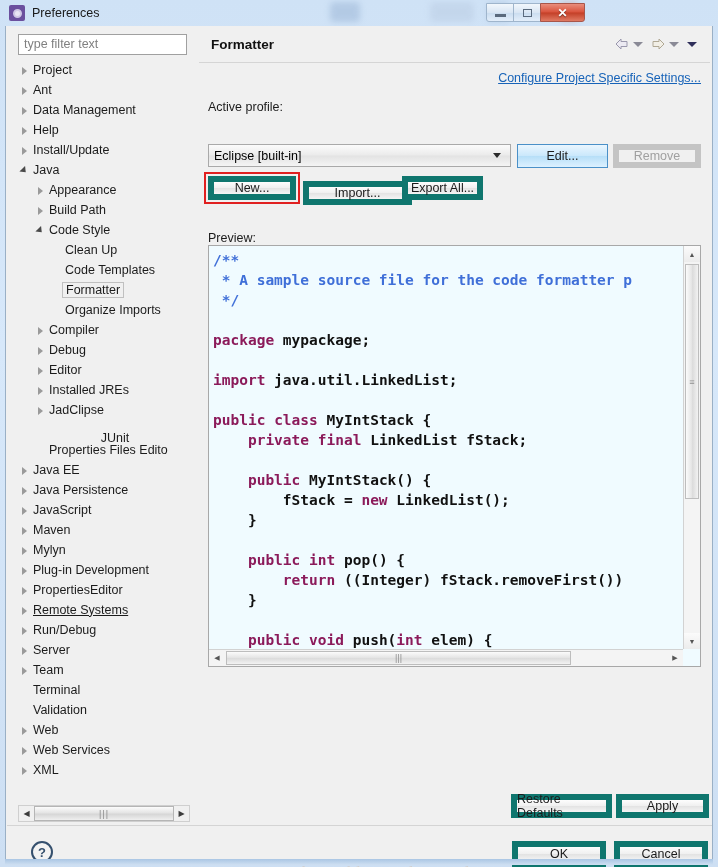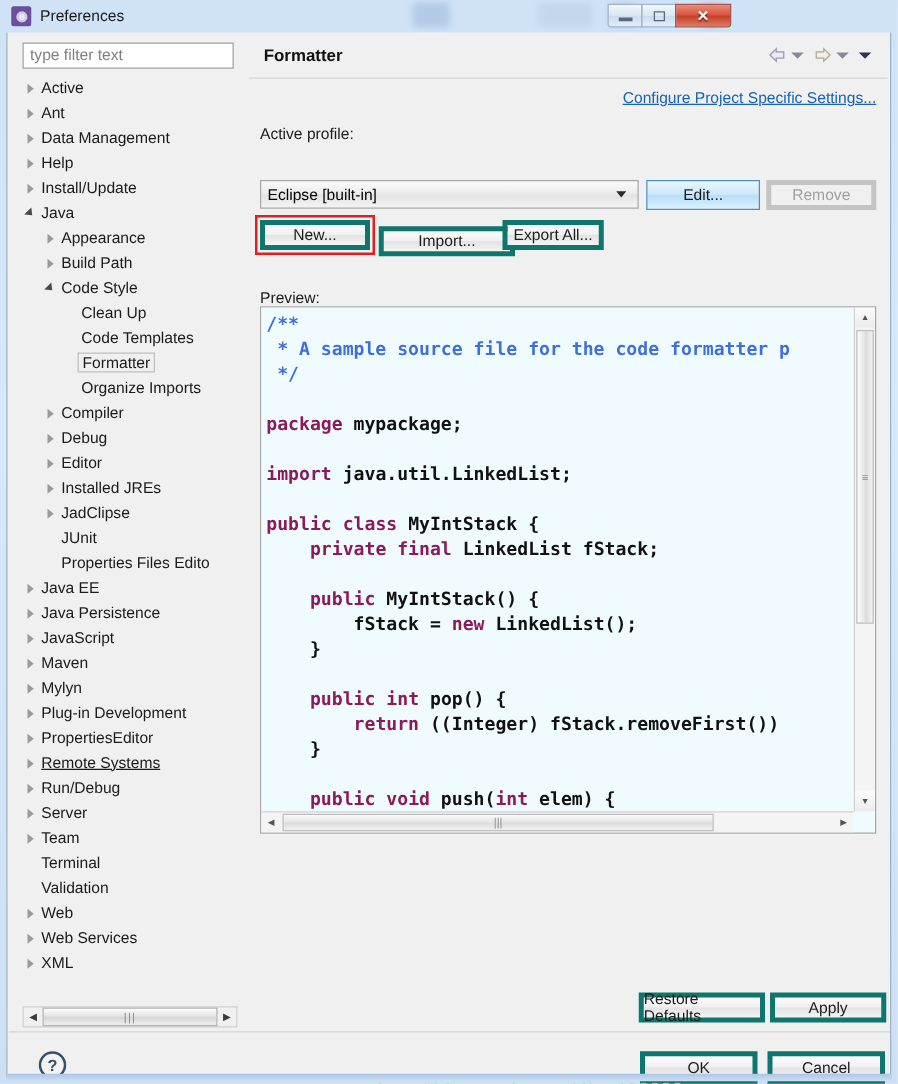--- a/index.html
+++ b/index.html
@@ -159,21 +159,21 @@
     display:flex;align-items:center;
     font-size:12.5px;
   }
   .combo .cval{padding-left:5px;flex:1;}
   .combo .cdown{
     width:0;height:0;border-left:4px solid transparent;border-right:4px solid transparent;
     border-top:5px solid #2a2a2a;margin-right:9px;
   }
   .btn{
     position:absolute;height:24px;
-    border:4px solid #0f766e;box-sizing:border-box;
+    border:6px solid #0f766e;box-sizing:border-box;
     background:linear-gradient(180deg,#fdfdfd,#f0f0f0 48%,#e3e3e3 52%,#f5f5f5);
     font-size:12.5px;color:#1b1b1b;
     display:flex;align-items:center;justify-content:center;
     cursor:pointer;
   }
   .btn.primary{
     border:1px solid #4a90c8;
     background:linear-gradient(180deg,#eaf6ff,#cbe8fb 48%,#b7dff8 52%,#dcf1ff);
   }
   .btn.disabled{color:#a0a0a0;background:#f0f0f0;border-color:#c4c4c4;}
@@ -279,21 +279,21 @@
     </div>
   </div>
 
   <div class="client">
 
     <div class="leftpane">
       <div class="filterbox">type filter text</div>
       <div class="tree" id="tree">
           <div class="trow" style="padding-left: 10px;">
             <span class="arrow collapsed"></span>
-            <span class="tlabel">Active</span>
+            <span class="tlabel">Project</span>
           </div>
           <div class="trow" style="padding-left: 10px;">
             <span class="arrow collapsed"></span>
             <span class="tlabel">Ant</span>
           </div>
           <div class="trow" style="padding-left: 10px;">
             <span class="arrow collapsed"></span>
             <span class="tlabel">Data Management</span>
           </div>
           <div class="trow" style="padding-left: 10px;">
@@ -349,21 +349,21 @@
             <span class="tlabel">Editor</span>
           </div>
           <div class="trow" style="padding-left: 26px;">
             <span class="arrow collapsed"></span>
             <span class="tlabel">Installed JREs</span>
           </div>
           <div class="trow" style="padding-left: 26px;">
             <span class="arrow collapsed"></span>
             <span class="tlabel">JadClipse</span>
           </div>
-          <div class="trow" style="padding-left: 26px;">
+          <div class="trow" style="padding-left: 26px; flex-direction: column;">
             <span class="arrow none"></span>
             <span class="tlabel">JUnit</span>
           </div>
           <div class="trow" style="padding-left: 26px;">
             <span class="arrow none"></span>
             <span class="tlabel">Properties Files Edito</span>
           </div>
           <div class="trow" style="padding-left: 10px;">
             <span class="arrow collapsed"></span>
             <span class="tlabel">Java EE</span>

